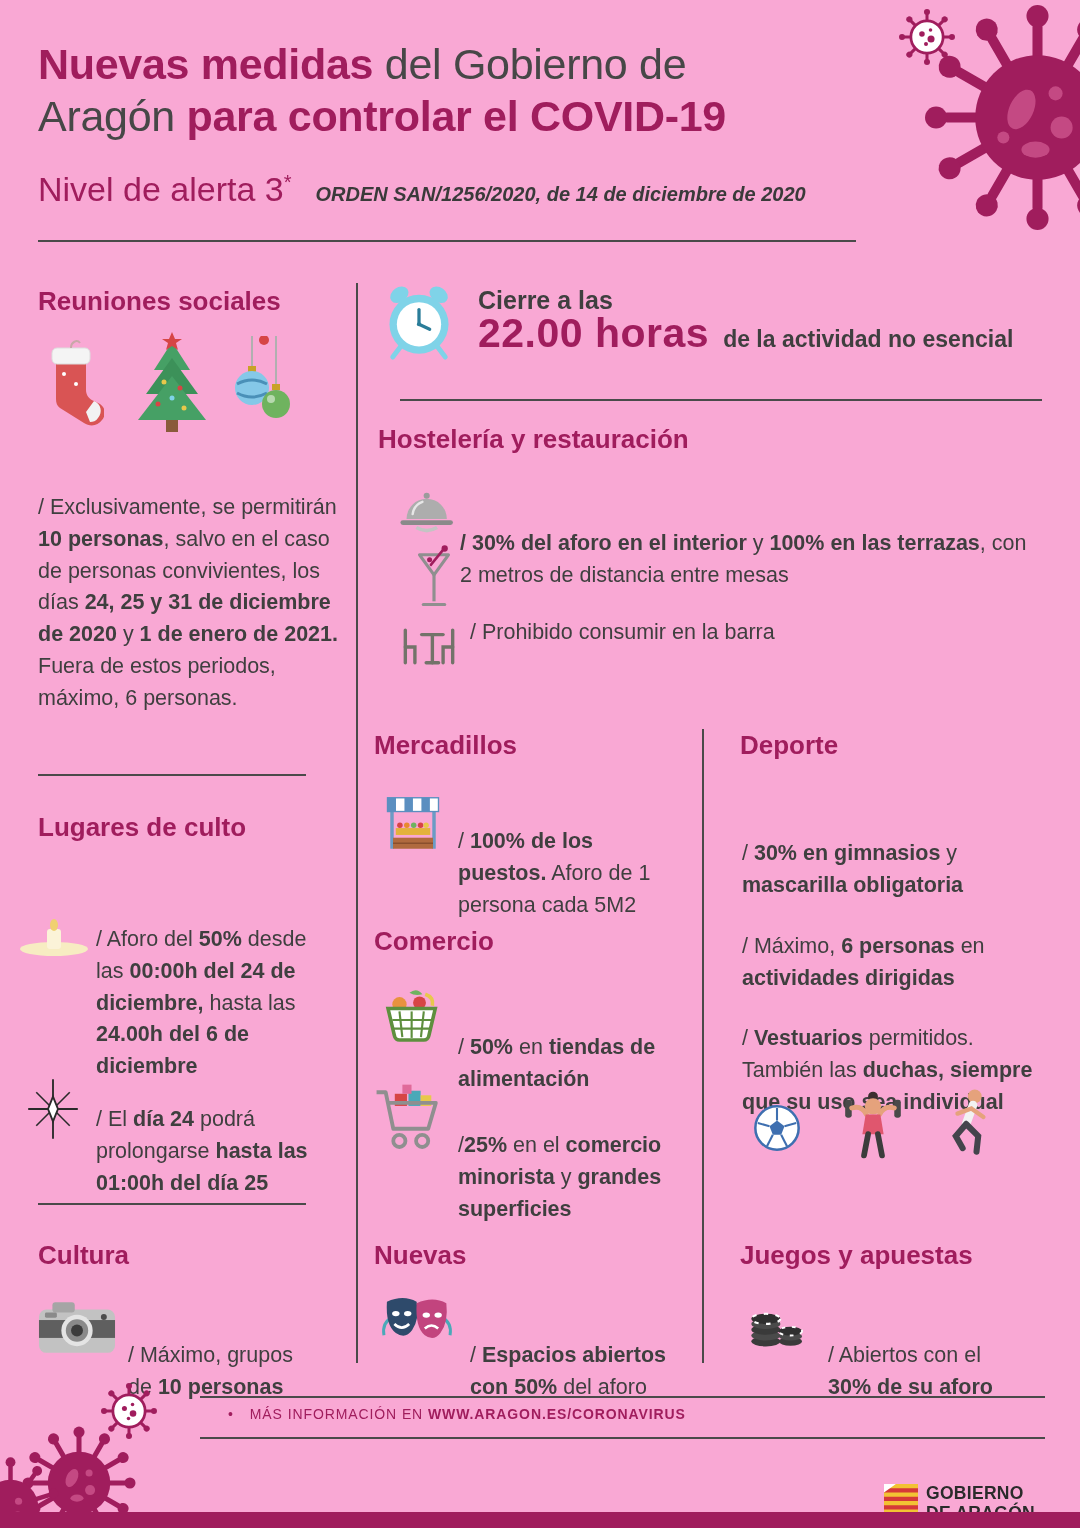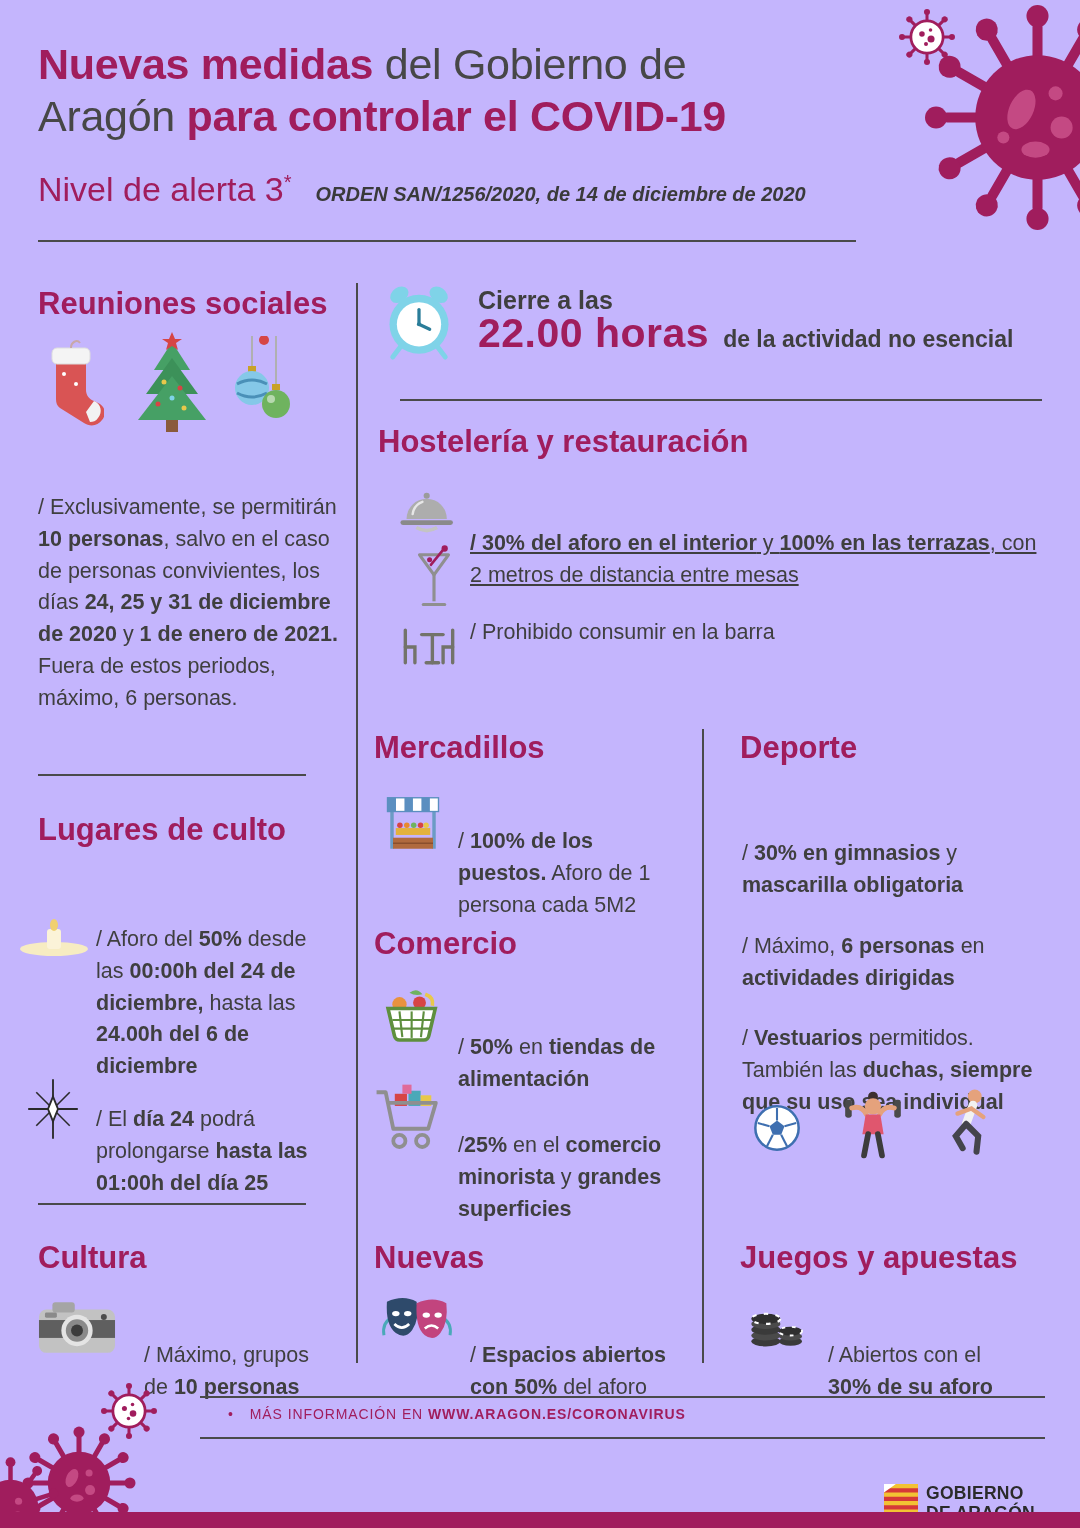--- a/index.html
+++ b/index.html
@@ -1,28 +1,28 @@
 <!DOCTYPE html>
 <html lang="es"><head>
 <meta charset="utf-8">
 <style>
   * { margin:0; padding:0; box-sizing:border-box; }
   html,body { background:#e9e9e9; }
   body { font-family:"Liberation Sans", sans-serif; }
-  .page { position:relative; width:1080px; height:1528px; margin:0 auto; background:#c4b5fd; overflow:hidden; }
+  .page { position:relative; width:1080px; height:1528px; margin:0 auto; background:#f9a8d4; overflow:hidden; }
   .abs { position:absolute; }
   .accent { color:#a01d5d; }
   .dk { color:#474747; font-weight:400; }
   .b { font-weight:700; }
   .title { font-size:43px; line-height:1.22; font-weight:700; letter-spacing:-0.3px; }
   .alert-row { display:flex; align-items:baseline; gap:26px; }
   .alert { font-size:34px; color:#a01d5d; font-weight:400; }
   .alert sup { font-size:20px; }
   .order { font-style:italic; font-weight:700; font-size:20px; color:#3a3a3a; }
-  .sec-title { font-size:31px; font-weight:700; color:#a01d5d; }
+  .sec-title { font-size:26px; font-weight:700; color:#a01d5d; }
   .txt { font-size:21.5px; color:#3f3f3f; line-height:1.48;margin-top:40px; }
   .hr { background:#4a4a4a; height:2px; }
   .vr { background:#4a4a4a; width:2px; }
   .cierre-label { font-size:25px; font-weight:700; color:#3f3f3f; }
   .time-row { display:flex; align-items:baseline; gap:14px; }
   .cierre-time { font-size:41px; font-weight:700; color:#a01d5d; letter-spacing:0.5px; }
   .cierre-suffix { font-size:23px; font-weight:700; color:#3f3f3f; }
   .info-line { font-size:14px; letter-spacing:0.9px; color:#a01d5d; font-weight:500; }
   .info-line .b { font-weight:700; }
   .info-line .bullet { margin-right:16px; }
@@ -165,21 +165,21 @@
     <rect x="4" y="20" width="102" height="58" rx="10" fill="#c2c2c2"></rect>
     <rect x="4" y="34" width="102" height="24" fill="#5f5f5f"></rect>
     <rect x="22" y="10" width="30" height="14" rx="4" fill="#a5a5a5"></rect>
     <circle cx="55" cy="48" r="21" fill="#e4e4e4"></circle>
     <circle cx="55" cy="48" r="15" fill="#8a8a8a"></circle>
     <circle cx="55" cy="48" r="8" fill="#3c3c3c"></circle>
     <circle cx="91" cy="30" r="4" fill="#4c4c4c"></circle>
     <rect x="12" y="24" width="16" height="7" rx="2" fill="#8a8a8a"></rect>
   </svg>
 
-  <p class="abs txt" style="left:144px; top:1300px; width:175px;"><span>/ Máximo, grupos de </span><span class="b">10 personas</span></p>
+  <p class="abs txt" style="left:128px; top:1300px; width:175px;"><span>/ Máximo, grupos de </span><span class="b">10 personas</span></p>
 
   <svg class="abs" style="left:378px; top:280px;" width="82" height="82" viewBox="0 0 100 100">
     <ellipse cx="26" cy="18" rx="12" ry="9" fill="#7fd3e8" transform="rotate(-35 26 18)"></ellipse>
     <ellipse cx="74" cy="18" rx="12" ry="9" fill="#7fd3e8" transform="rotate(35 74 18)"></ellipse>
     <line x1="27" y1="82" x2="18" y2="94" stroke="#7fd3e8" stroke-width="6" stroke-linecap="round"></line>
     <line x1="73" y1="82" x2="82" y2="94" stroke="#7fd3e8" stroke-width="6" stroke-linecap="round"></line>
     <circle cx="50" cy="54" r="36" fill="#7fd3e8"></circle>
     <circle cx="50" cy="54" r="27" fill="#ffffff"></circle>
     <line x1="50" y1="54" x2="50" y2="36" stroke="#2a7d99" stroke-width="4" stroke-linecap="round"></line>
     <line x1="50" y1="54" x2="63" y2="60" stroke="#2a7d99" stroke-width="4" stroke-linecap="round"></line>
@@ -196,21 +196,21 @@
 
   <div class="abs sec-title" style="left:378px; top:424px;">Hostelería y restauración</div>
 
   <svg class="abs" style="left:398px; top:487px;" width="58" height="48" viewBox="0 0 95 78">
     <circle cx="47" cy="14" r="5" fill="#9b9b9b"></circle>
     <path d="M14 52 a33 33 0 0 1 66 0 z" fill="#adadad"></path>
     <path d="M24 44 a25 25 0 0 1 16 -20" fill="none" stroke="#ffffff" stroke-width="4" stroke-linecap="round" opacity="0.7"></path>
     <rect x="4" y="54" width="86" height="8" rx="4" fill="#8a8a8a"></rect>
     <path d="M30 66 q17 10 34 0" fill="none" stroke="#c4c4c4" stroke-width="6"></path>
   </svg>
-  <p class="abs txt" style="left:470px; top:488px; width:570px;text-decoration:underline;"><span class="b">/ 30% del aforo en el interior</span><span> y </span><span class="b">100% en las terrazas</span><span>, con 2 metros de distancia entre mesas</span></p>
+  <p class="abs txt" style="left:460px; top:488px; width:570px;"><span class="b">/ 30% del aforo en el interior</span><span> y </span><span class="b">100% en las terrazas</span><span>, con 2 metros de distancia entre mesas</span></p>
 
   <svg class="abs" style="left:412px; top:545px;" width="44" height="68" viewBox="0 0 70 105">
     <path d="M12 14 h46 L35 46 Z" fill="none" stroke="#8f8f8f" stroke-width="5" stroke-linejoin="round"></path>
     <line x1="35" y1="46" x2="35" y2="88" stroke="#8f8f8f" stroke-width="5"></line>
     <line x1="18" y1="93" x2="52" y2="93" stroke="#8f8f8f" stroke-width="5" stroke-linecap="round"></line>
     <line x1="52" y1="3" x2="30" y2="30" stroke="#a01d5d" stroke-width="4" stroke-linecap="round"></line>
     <circle cx="52" cy="4" r="5" fill="#a01d5d"></circle>
     <circle cx="28" cy="22" r="4" fill="#a01d5d"></circle>
   </svg>
   <p class="abs txt" style="left:470px; top:577px; width:560px;"><span>/ Prohibido consumir en la barra</span></p>

